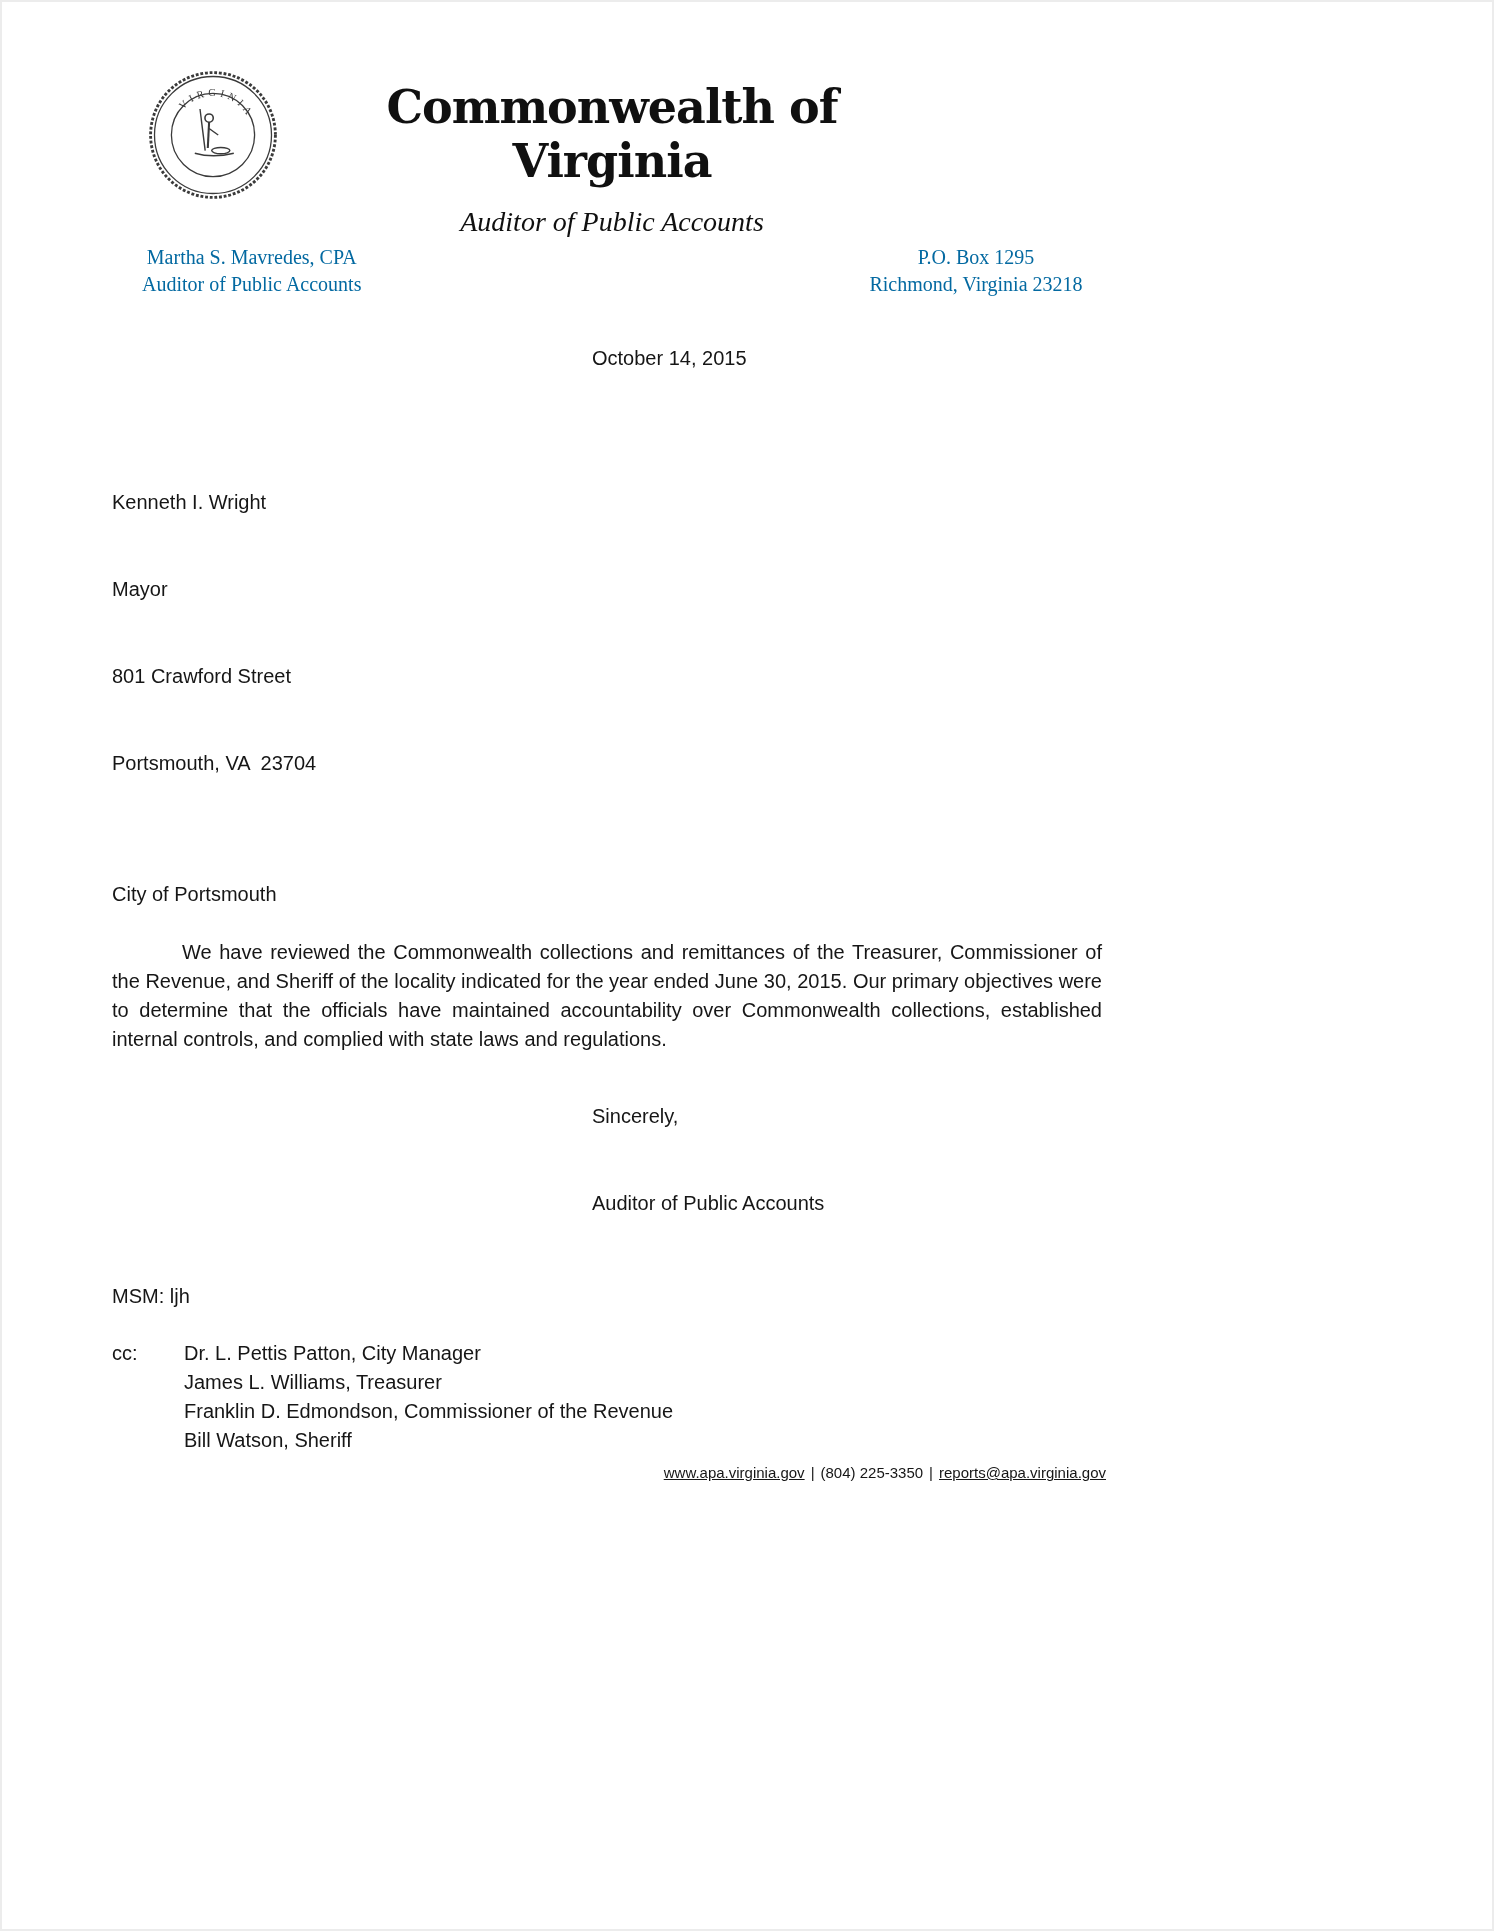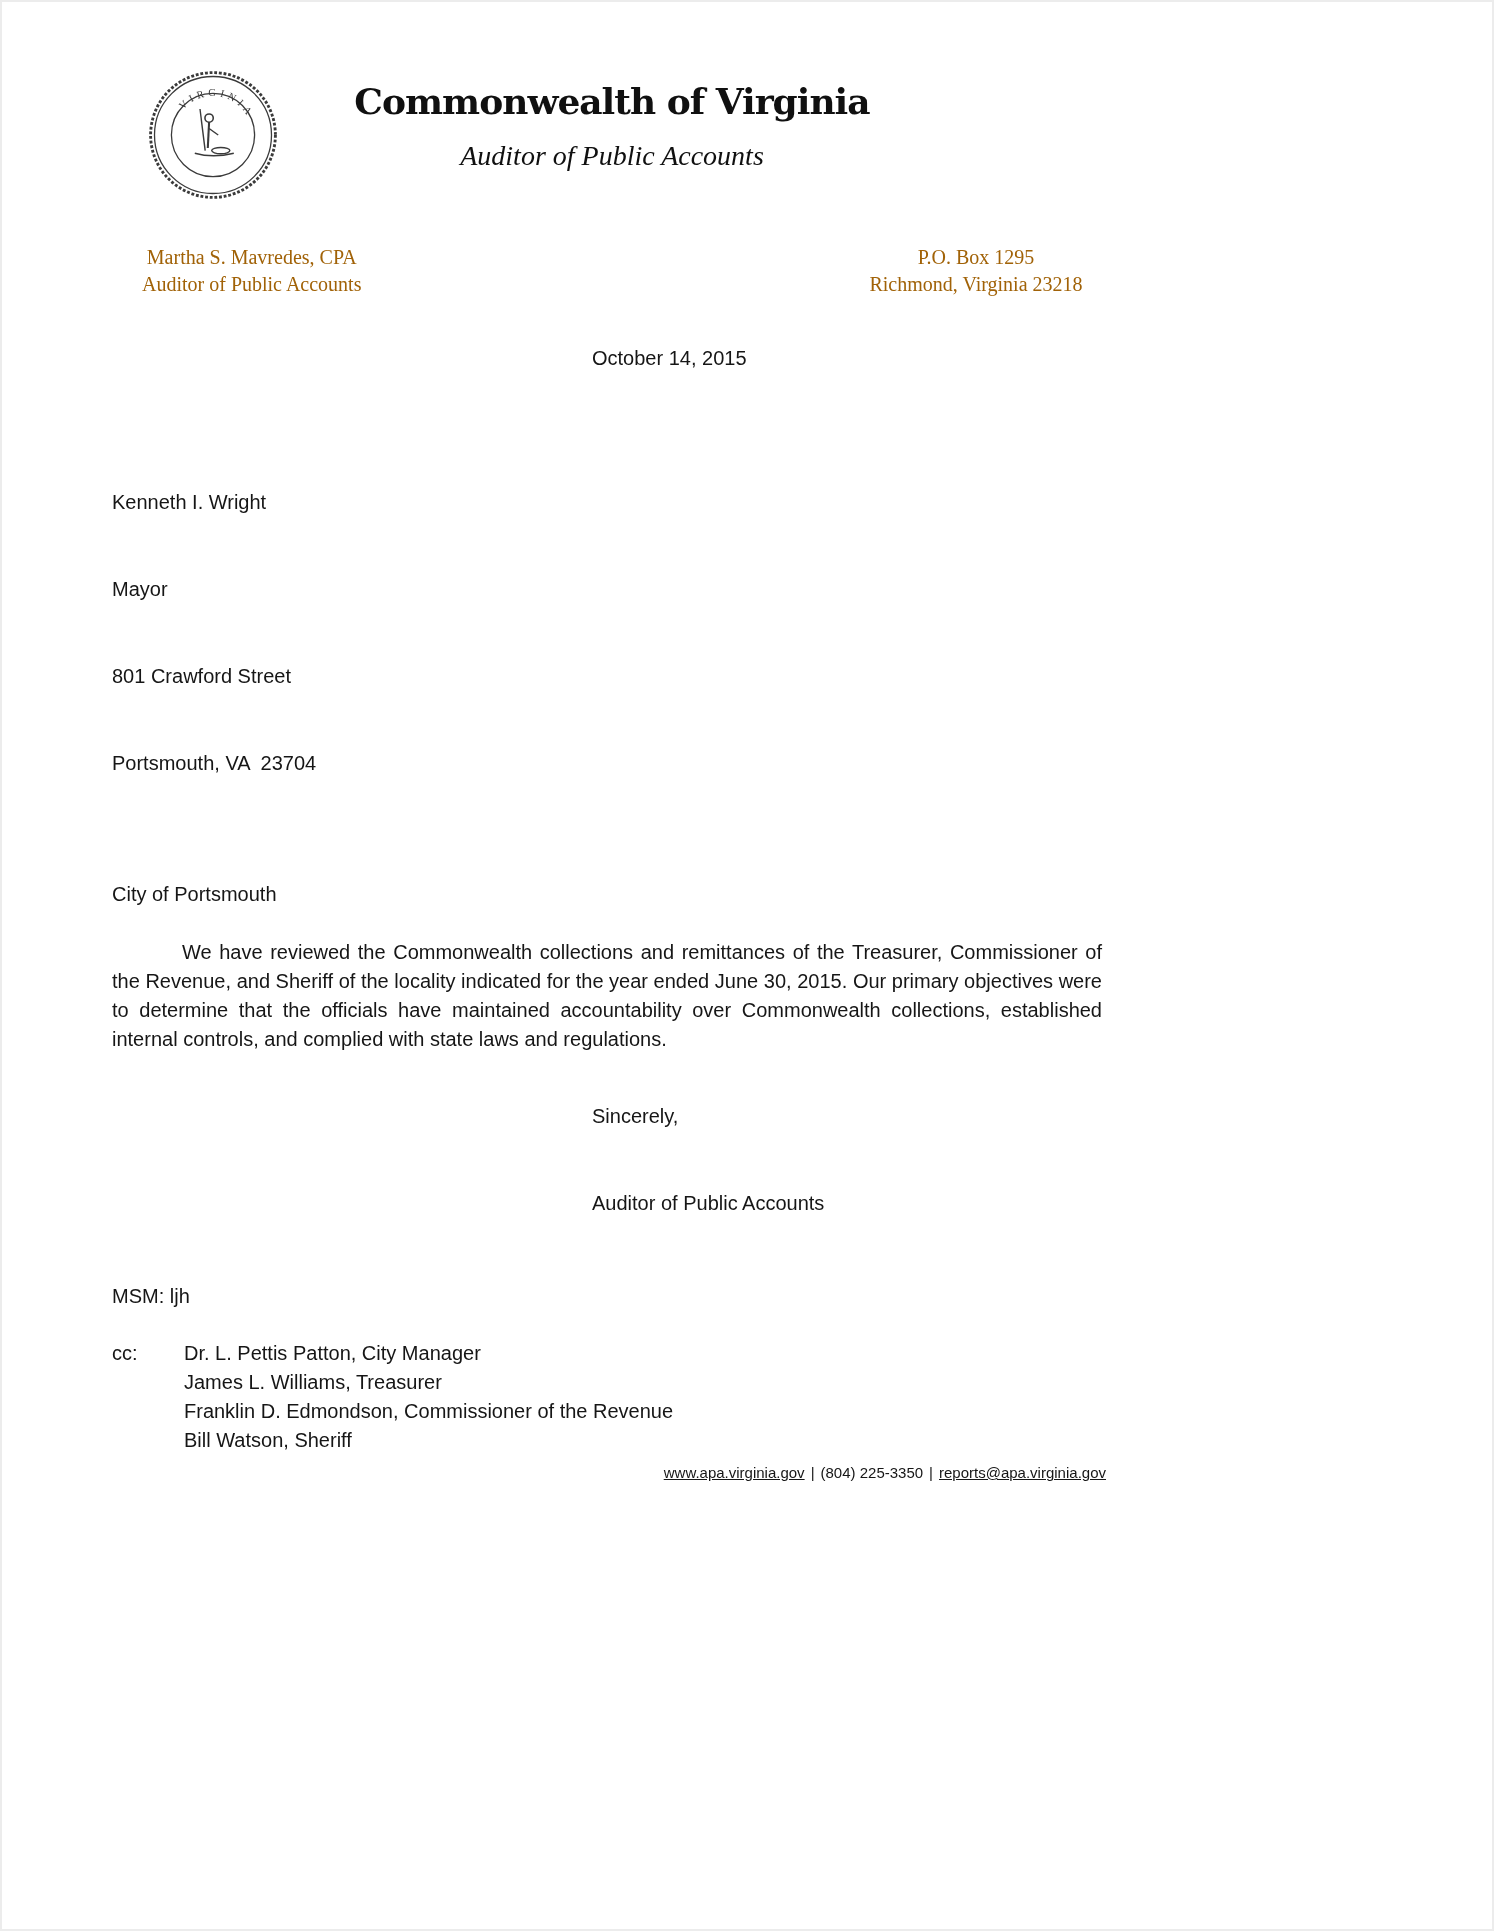--- a/index.html
+++ b/index.html
@@ -26,37 +26,37 @@
   .seal svg { width: 100%; height: 100%; }
   .head-center {
     position: absolute;
     left: 290px; top: 78px;
     width: 640px;
     text-align: center;
   }
   .head-title {
     font-family: "DejaVu Serif", "Liberation Serif", serif;
     font-weight: bold;
-    font-size: 36px;
+    font-size: 46px;
     letter-spacing: -1px;
     color: #101010;
   }
   .head-subtitle {
     font-family: "Liberation Serif", serif;
     font-style: italic;
     font-size: 28px;
     margin-top: 18px;
     color: #101010;
   }
   .contact {
     position: absolute;
     font-family: "Liberation Serif", serif;
     font-size: 20px;
     line-height: 27px;
-    color: #a16207;
+    color: #0369a1;
   }
   .contact-left  { left: 140px; top: 242px; text-align: center; }
   .contact-right { left: 856px; top: 242px; width: 236px; text-align: center; }
 
   
   .content {
     padding: 0 390px 0 110px;
     font-size: 20px;
     line-height: 29px;
   }

